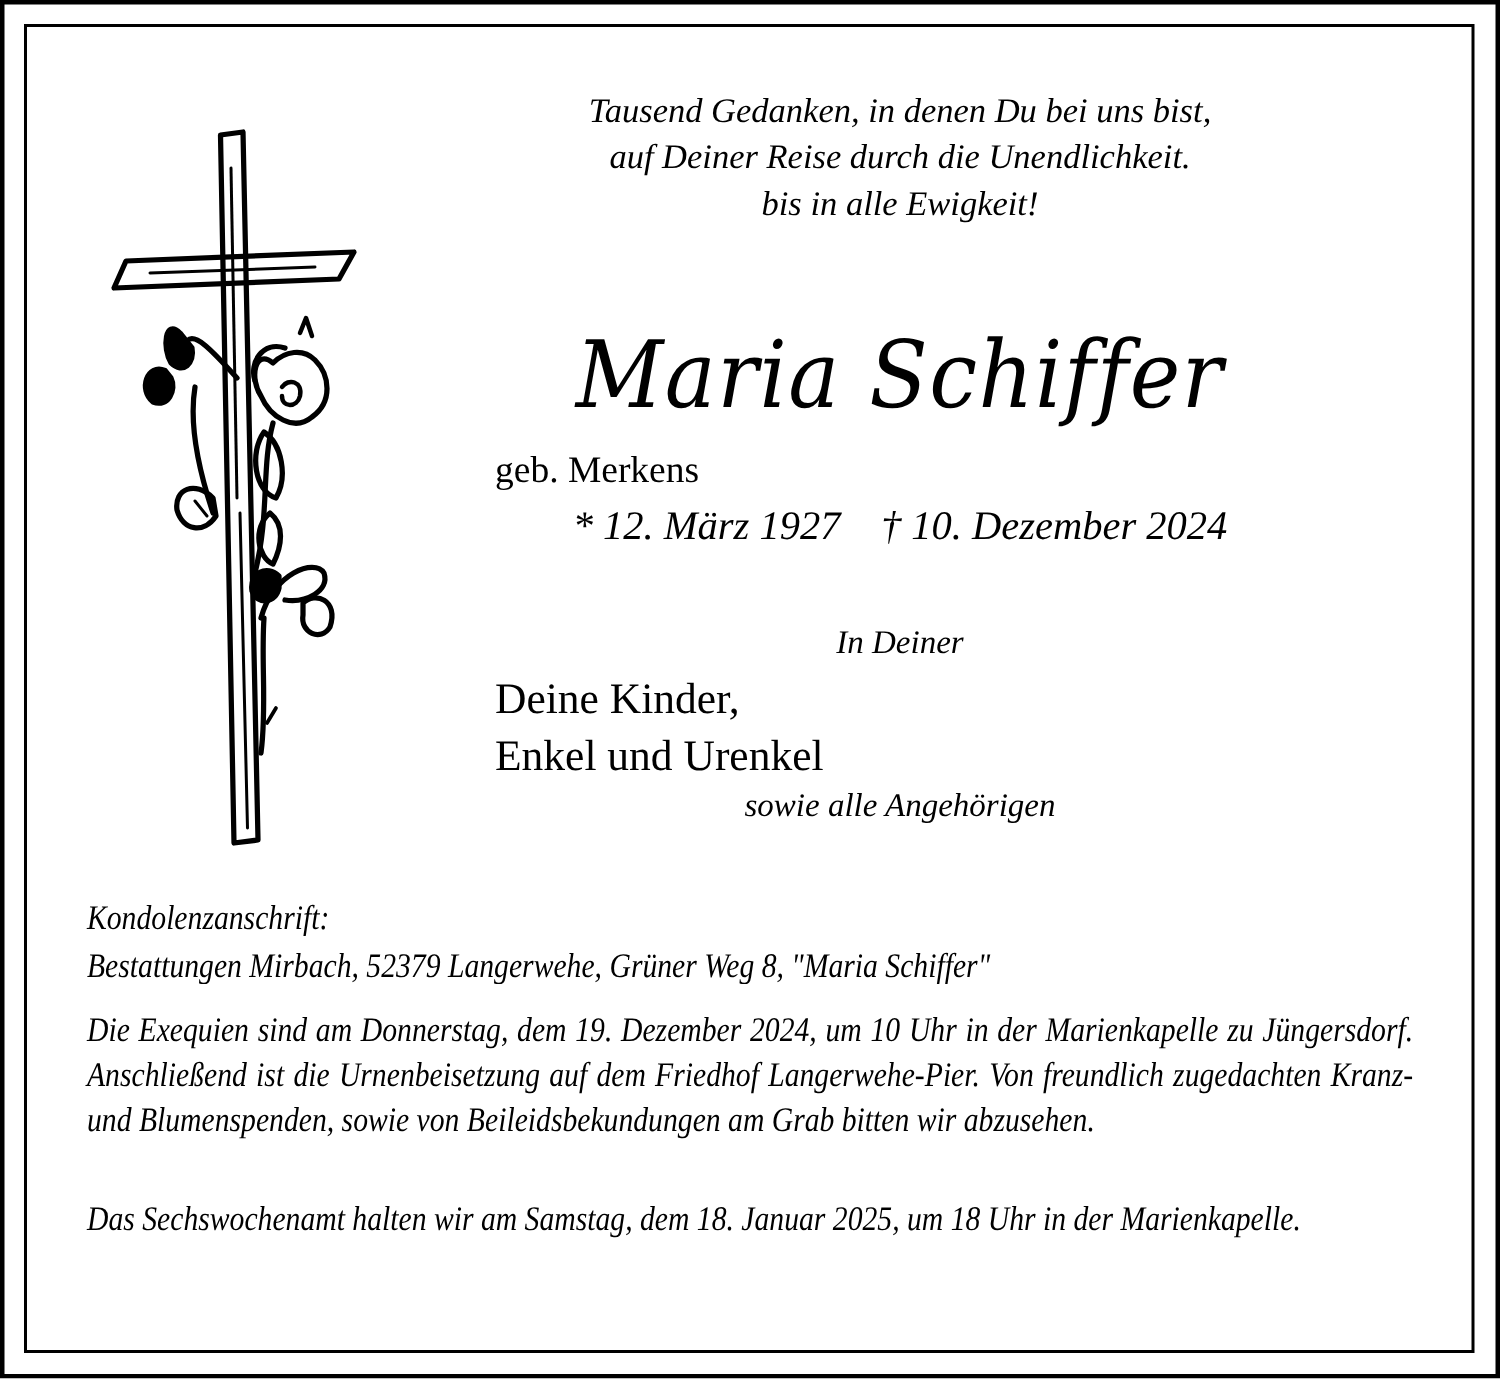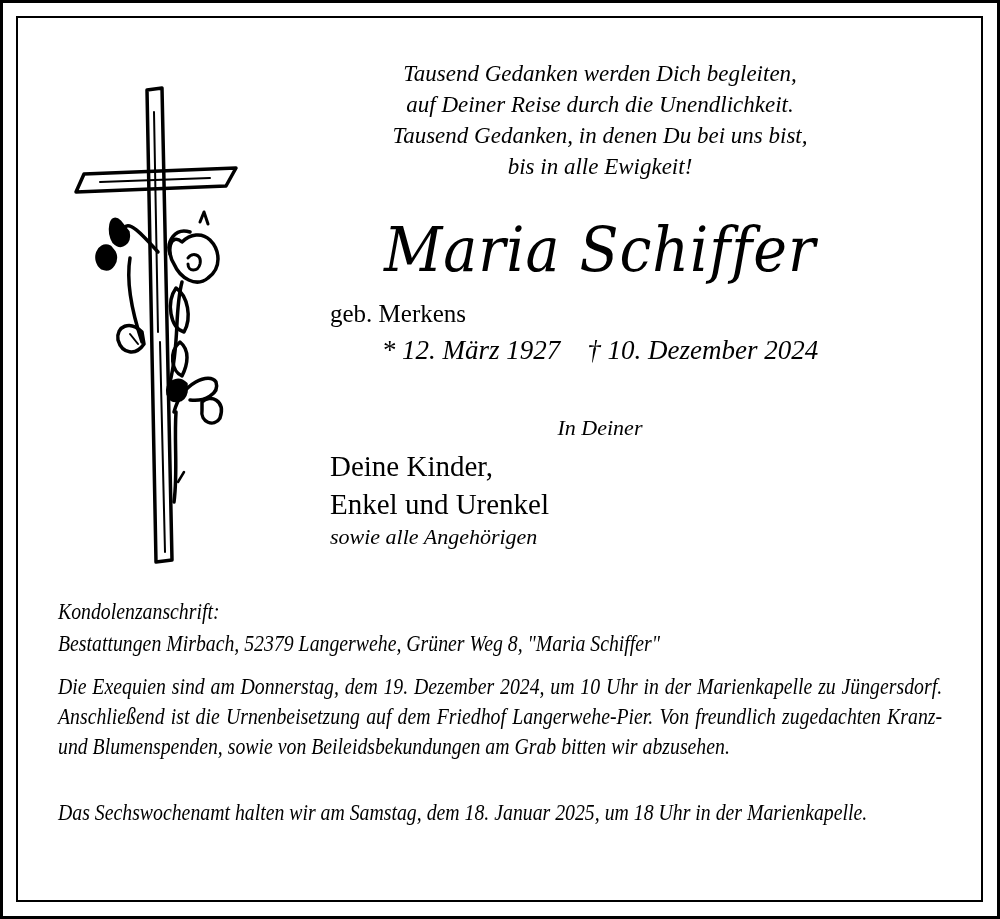--- a/index.html
+++ b/index.html
@@ -38,21 +38,21 @@
       text-align: center; font-size: 22px; line-height: 30px;
     }
     .family1, .family2 {
       position: absolute; left: 330px; width: 540px;
       text-align: left; font-size: 29px; line-height: 36px;
     }
     .family1 { top: 448px; }
     .family2 { top: 486px; }
     .relatives {
       position: absolute; left: 330px; top: 522px; width: 540px;
-      text-align: left; font-size: 22px; line-height: 30px;
+      text-align: center; font-size: 22px; line-height: 30px;
     }
     .cross {
       position: absolute; left: 70px; top: 82px; width: 180px; height: 490px;
     }
     .bottom {
       position: absolute; left: 58px; width: 884px;
       font-size: 23px; line-height: 30px;
       transform-origin: left top;
     }
     .condensed { transform: scaleX(0.86); width: 1028px; }
@@ -94,23 +94,22 @@
     <path d="M110 260 C98 270 102 290 112 294 C118 282 120 268 110 260 Z"></path>
     <path d="M104 330 C112 300 140 290 146 300 C150 312 134 320 120 318"></path>
     <path d="M116 302 C108 294 96 300 98 312 C102 322 114 320 116 310 Z" fill="#000"></path>
     <path d="M132 320 C140 312 156 318 150 336 C144 346 130 340 132 328 Z"></path>
     <path d="M106 330 C104 360 108 390 104 420"></path>
     <path d="M108 400 L114 390" stroke-width="2.5"></path>
   </g>
 </svg>
 
 <div class="poem serif italic">
-  <div>Tausend Gedanken werden Dich begleiten,</div>
+  <div>Tausend Gedanken, in denen Du bei uns bist,</div>
   <div>auf Deiner Reise durch die Unendlichkeit.</div>
-  <div>Tausend Gedanken, in denen Du bei uns bist,</div>
   <div>bis in alle Ewigkeit!</div>
 </div>
 
 <div class="name serif">Maria Schiffer</div>
 <div class="maiden serif">geb. Merkens</div>
 <div class="dates serif italic">* 12. März 1927    † 10. Dezember 2024</div>
 
 <div class="inlove serif italic">In Deiner</div>
 <div class="family1 serif">Deine Kinder,</div>
 <div class="family2 serif">Enkel und Urenkel</div>

